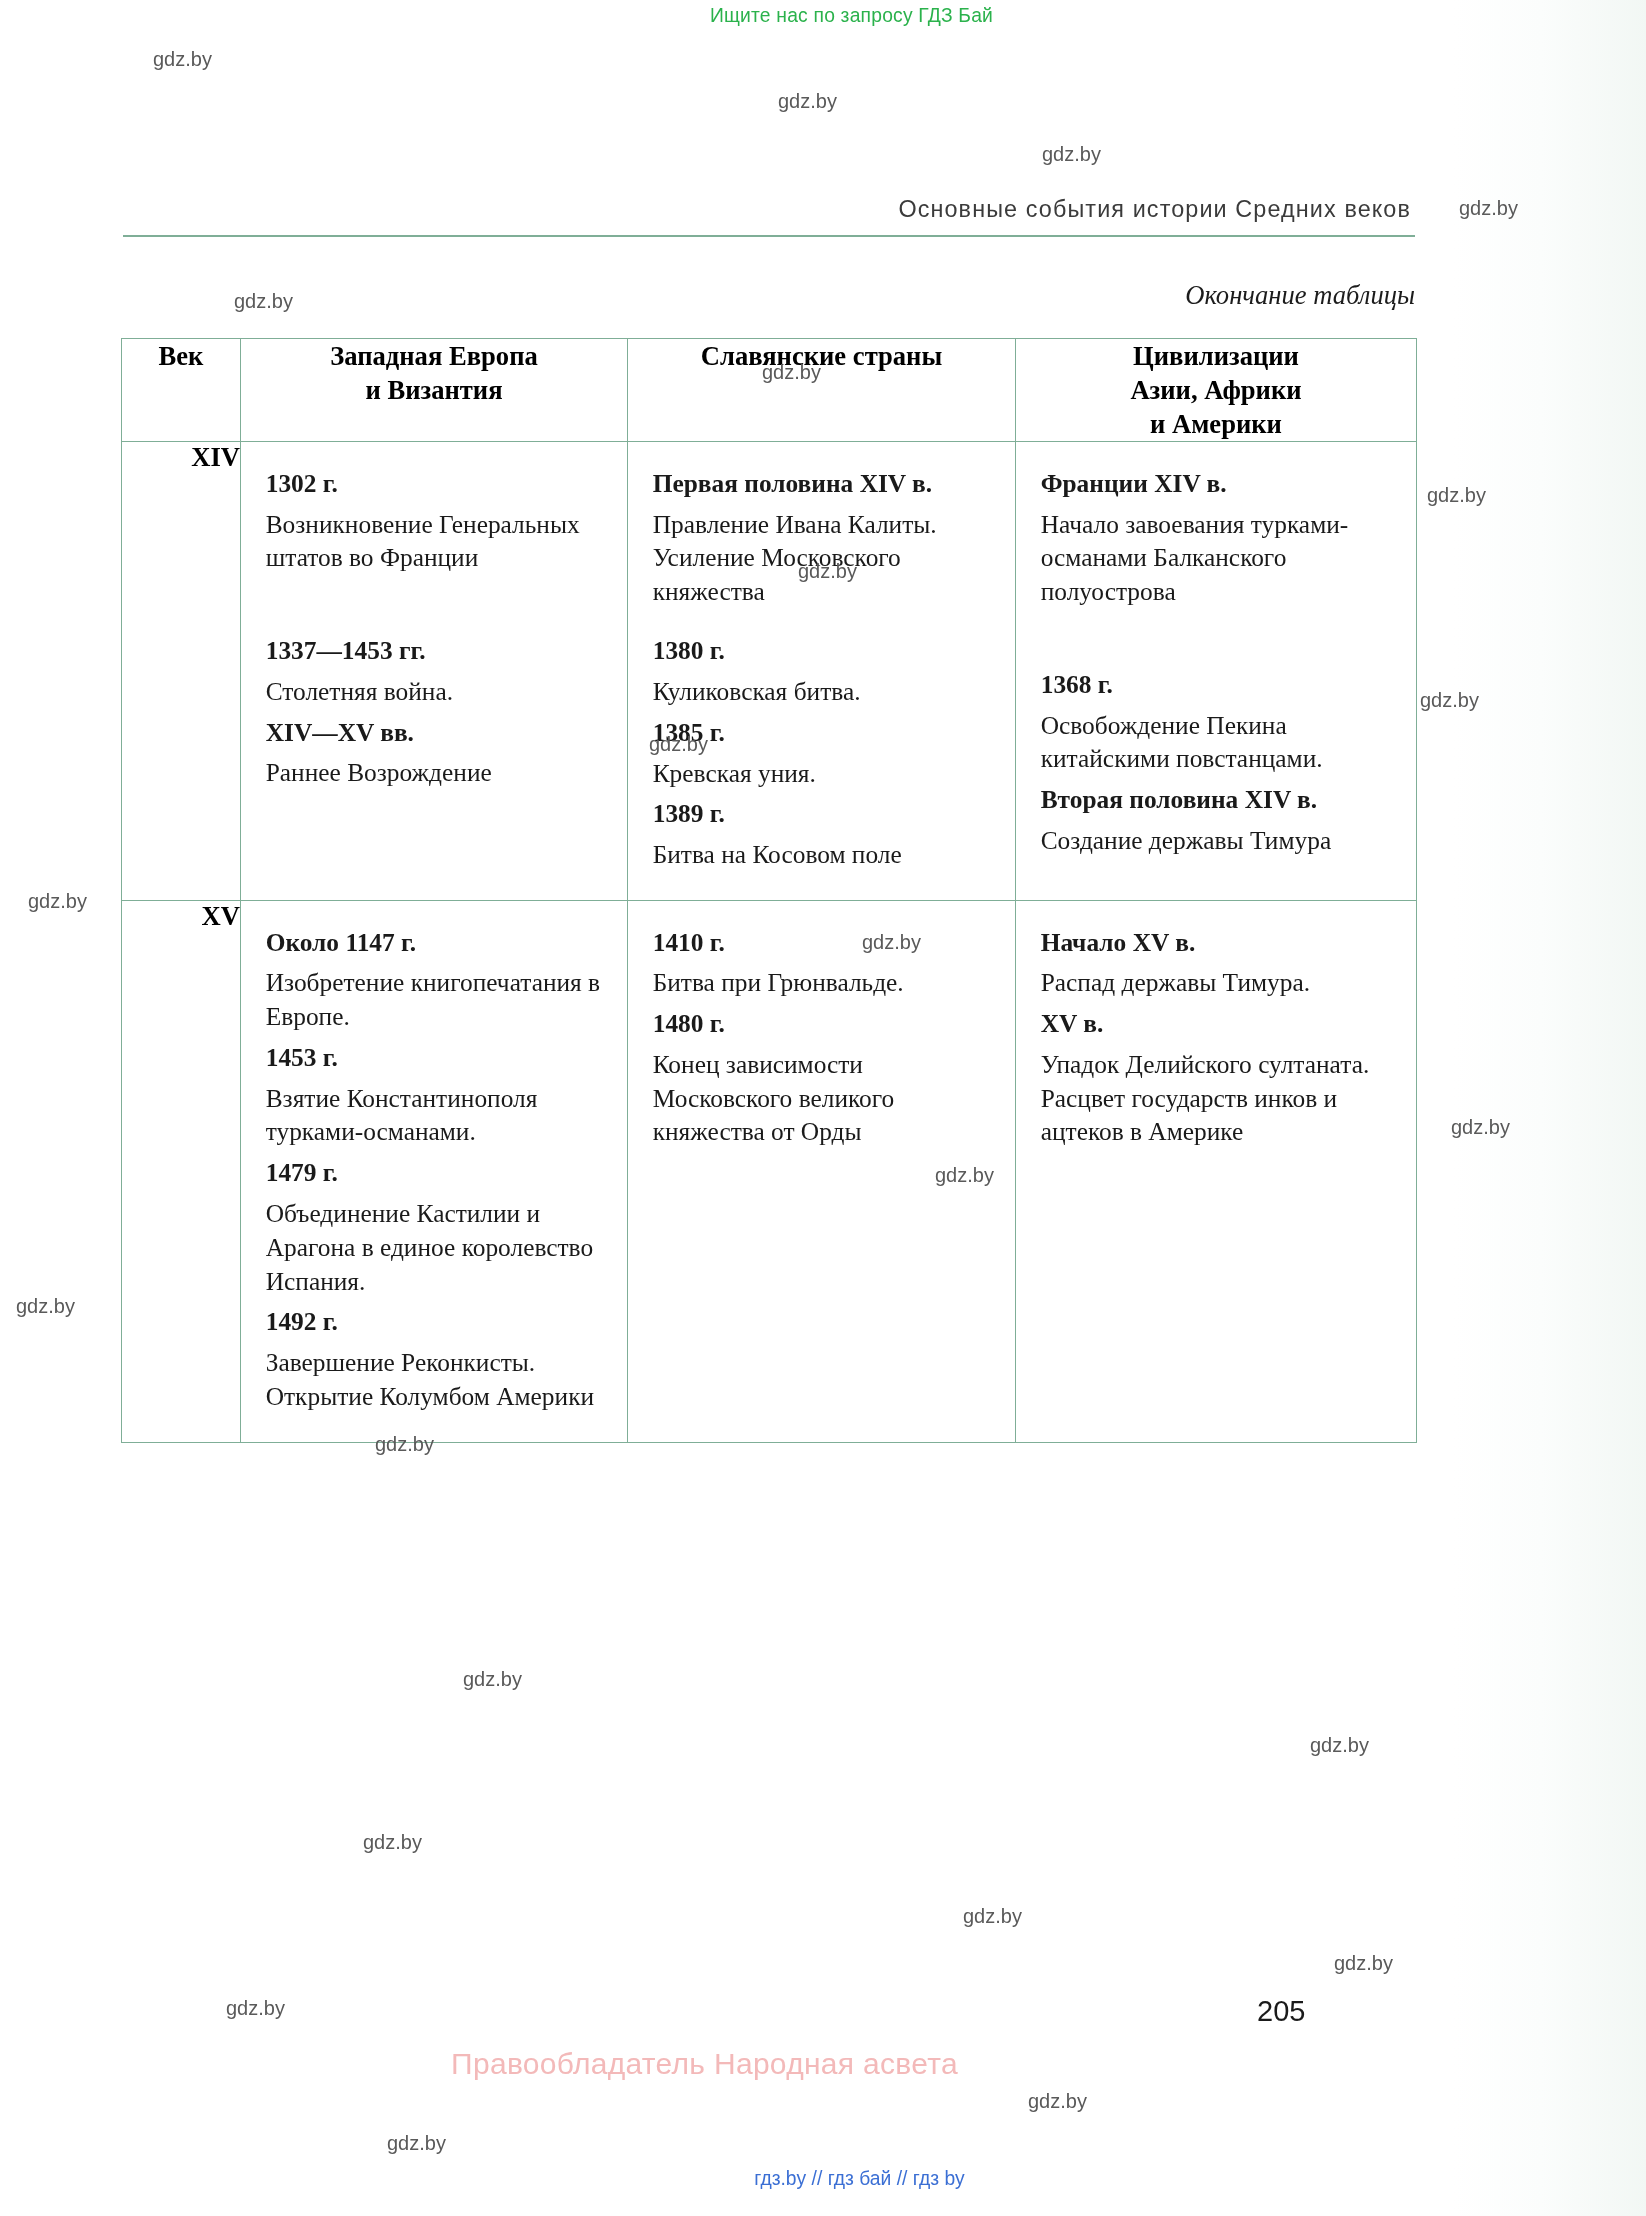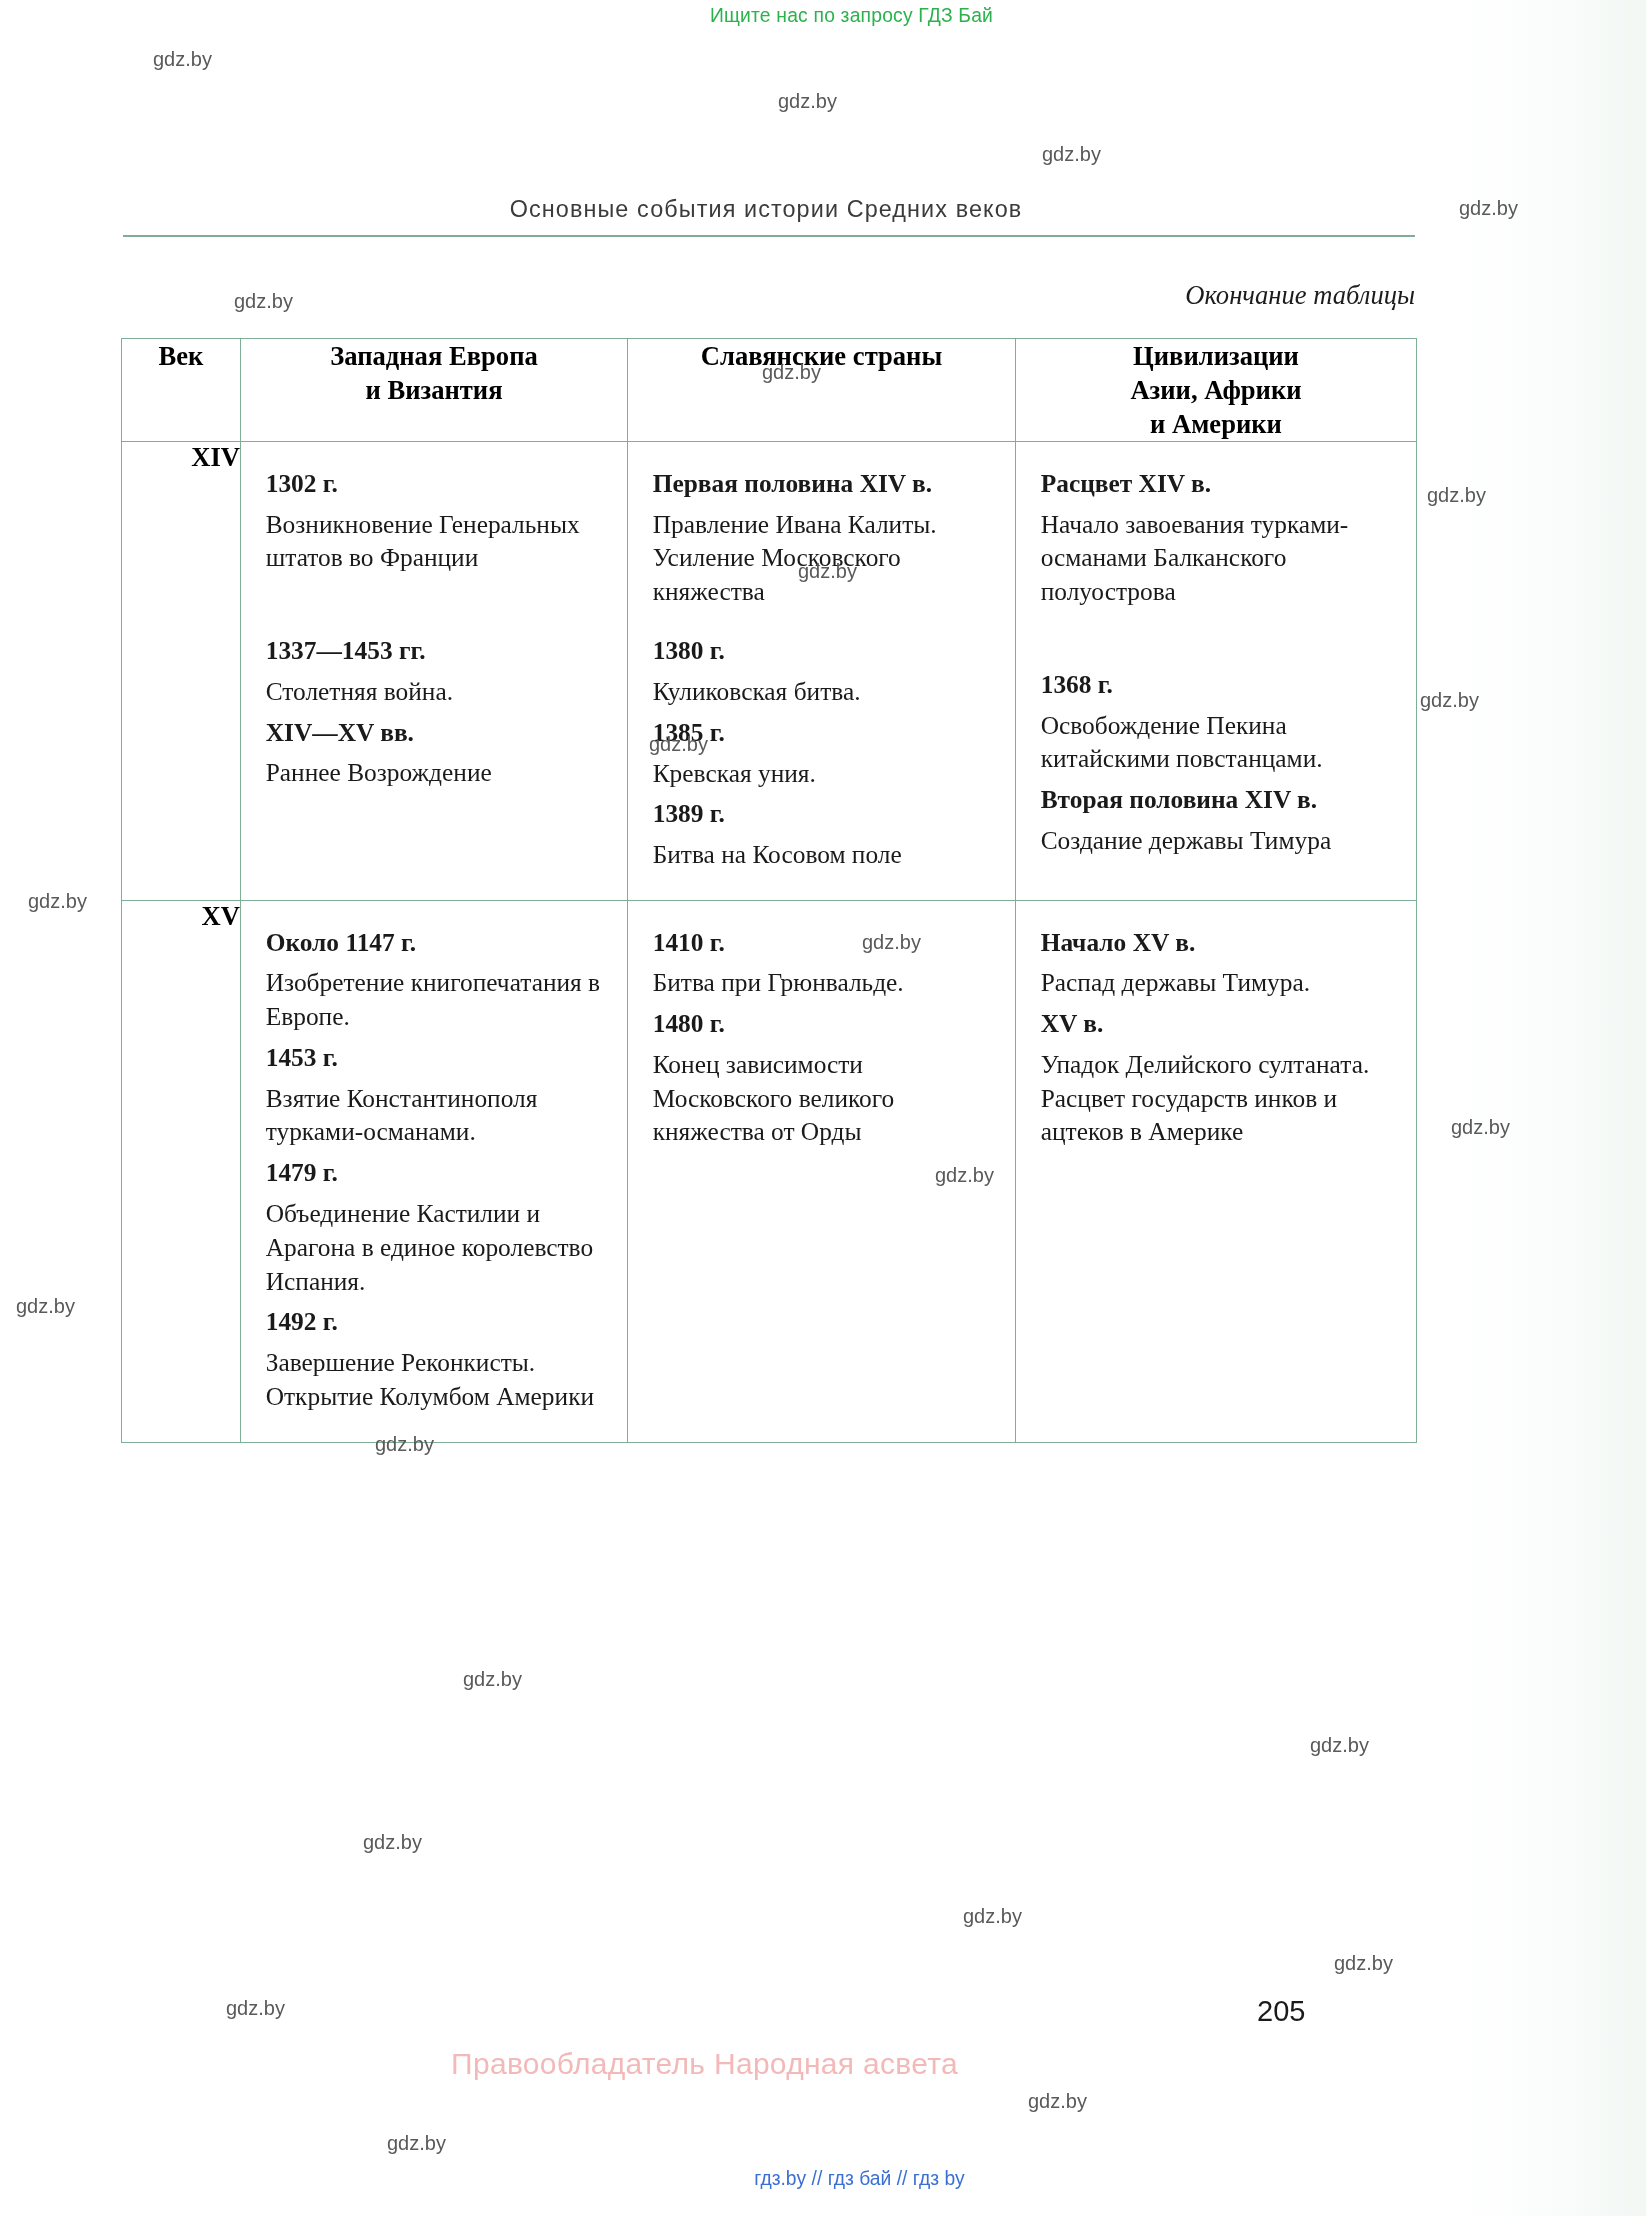--- a/index.html
+++ b/index.html
@@ -39,21 +39,21 @@
     font-size: 19.3px;
     color: #2bb24c;
     letter-spacing: 0.2px;
     padding-left: 28px;
   }
   .running-head {
     position: absolute;
     top: 196px;
     left: 121px;
     width: 1290px;
-    text-align: center;
+    text-align: right;
     font-family: "Liberation Sans", sans-serif;
     font-size: 23.4px;
     color: #3b3b3b;
     letter-spacing: 1.1px;
   }
   .head-rule {
     position: absolute;
     top: 235px;
     left: 123px;
     width: 1292px;
@@ -215,21 +215,21 @@
             <p class="b">1380 г.</p>
             <p>Куликовская битва.</p>
             <p class="b">1385 г.</p>
             <p>Кревская уния.</p>
             <p class="b">1389 г.</p>
             <p>Битва на Косовом поле</p>
           </div>
         </td>
         <td>
           <div class="cell-body">
-            <p class="b">Расцвет XIV в.</p>
+            <p class="b">Франции XIV в.</p>
             <p>Начало завоевания турками-османами Балканского полуострова</p>
             <div class="gap"></div>
             <p class="b">1368 г.</p>
             <p>Освобождение Пекина китайскими повстанцами.</p>
             <p class="b">Вторая половина XIV в.</p>
             <p>Создание державы Тимура</p>
           </div>
         </td>
       </tr>
 

